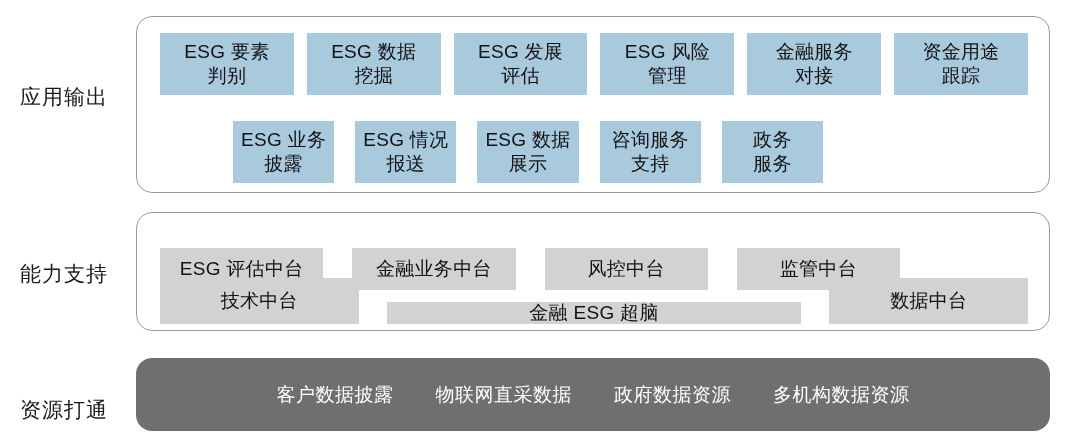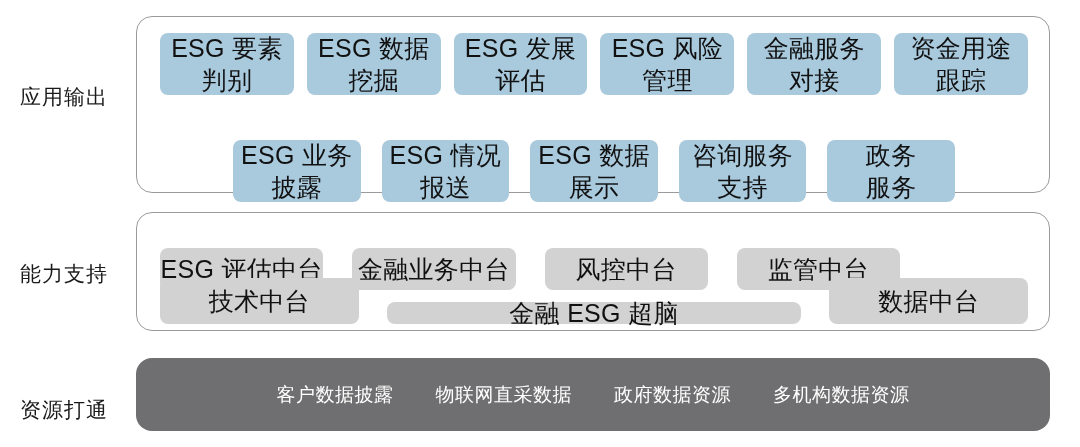--- a/index.html
+++ b/index.html
@@ -64,48 +64,46 @@
     display: flex;
     box-sizing: border-box;
   }
 
   .cell {
     box-sizing: border-box;
     display: flex;
     align-items: center;
     justify-content: center;
     text-align: center;
-    font-size: 25px;
+    font-size: 19px;
     line-height: 1.28;
     color: #111111;
     white-space: pre-line;
     letter-spacing: 0.3px;
-    border-radius: 8px;
   }
 
   .cell-blue { background: #a9c9dd; }
   .cell-gray { background: #d2d2d2; }
 
   
   .row-app1 {
     left: 160px;
     top: 33px;
     width: 868px;
     height: 62px;
     gap: 13px;
   }
   .row-app1 .cell { flex: 1 1 0; }
 
   .row-app2 {
     left: 233px;
     top: 121px;
-    width: 722px;
+    width: 590px;
     height: 62px;
     gap: 21px;
-    margin-top: 19px;
   }
   .row-app2 .cell { flex: 1 1 0; }
 
   
   .row-cap1 {
     left: 160px;
     top: 224px;
     width: 740px;
     height: 42px;
     gap: 29px;

